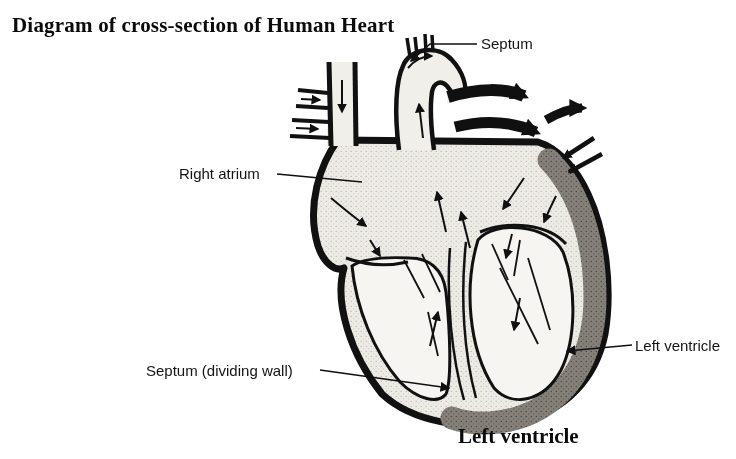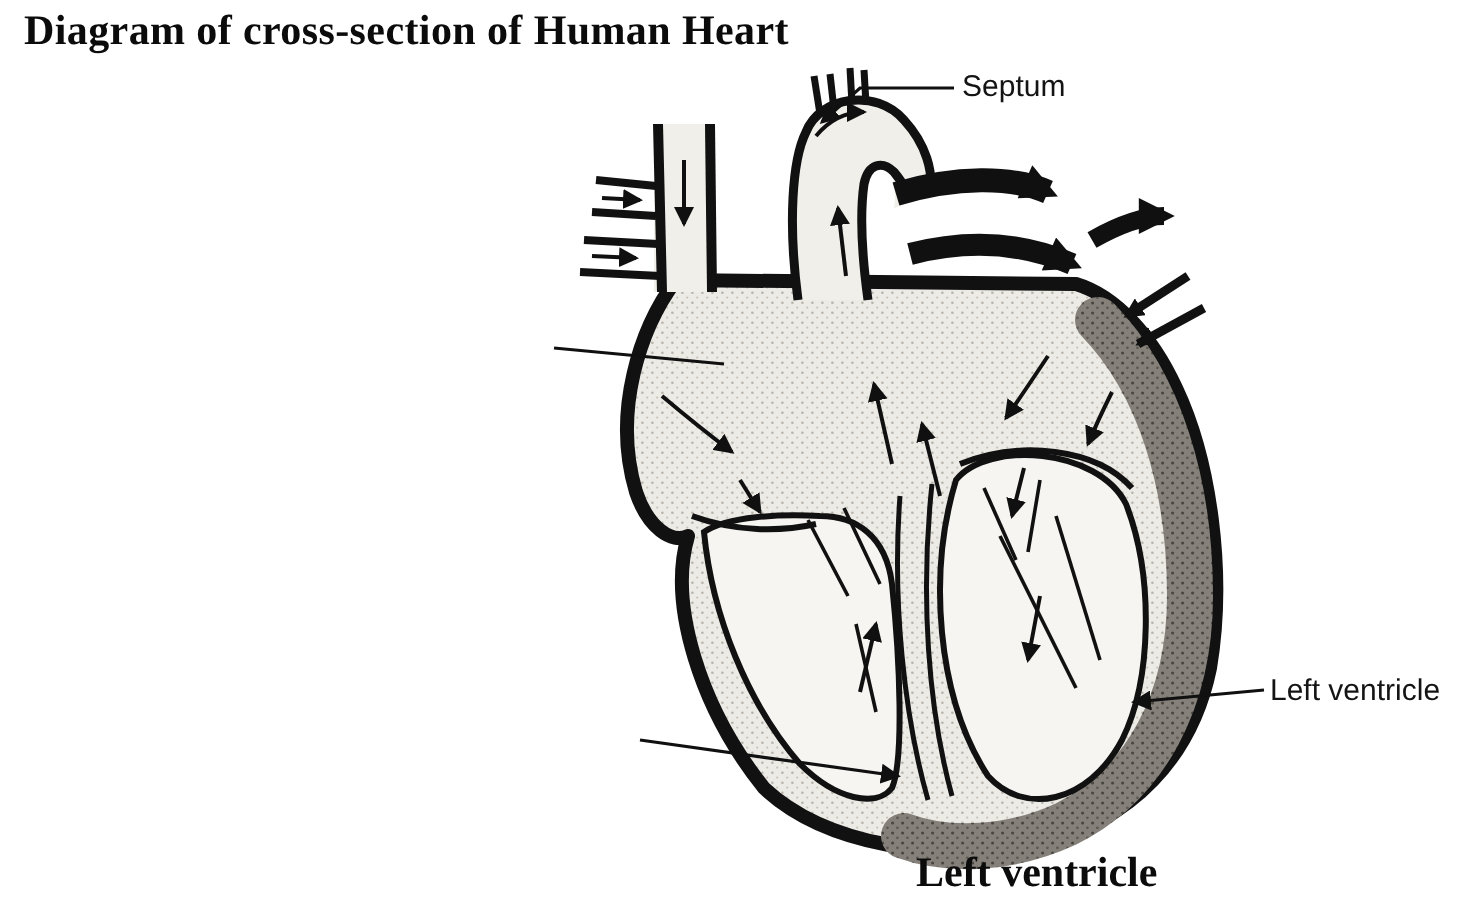--- a/index.html
+++ b/index.html
@@ -1,18 +1,18 @@
 <!DOCTYPE html>
 <html><head>
 <meta charset="utf-8">
 <style>
   html,body{margin:0;padding:0;background:#ffffff;}
   .page{position:relative;width:736px;height:459px;background:#ffffff;overflow:hidden;
         font-family:"Liberation Sans",sans-serif;color:#101010;}
-  .title{position:absolute;left:12px;top:3px;font-family:"Liberation Serif",serif;
+  .title{position:absolute;left:12px;top:13px;font-family:"Liberation Serif",serif;
          font-weight:700;font-size:21px;letter-spacing:.2px;color:#0b0b0b;}
   .caption{position:absolute;left:458px;top:424px;font-family:"Liberation Serif",serif;
            font-weight:600;font-size:21px;color:#0b0b0b;}
   .label{position:absolute;font-size:15px;color:#141414;white-space:nowrap;}
   .lbl-aorta{left:481px;top:35px;}
   .lbl-ra{left:179px;top:165px;}
   .lbl-lv{left:635px;top:337px;}
   .lbl-septum{left:146px;top:362px;}
   svg.diagram{position:absolute;left:0;top:0;}
 </style>
@@ -135,17 +135,19 @@
 
     <g stroke="#101010" stroke-width="1.6" fill="none">
       <path d="M277 174 L362 182"></path>
       <path d="M477 44 L430 44 L411 61" marker-end="url(#ah)"></path>
       <path d="M632 345 L567 351" marker-end="url(#ah)"></path>
       <path d="M320 370 L449 388" marker-end="url(#ah)"></path>
     </g>
   </svg>
 
   <div class="label lbl-aorta">Septum</div>
+  <div class="label lbl-ra">Right atrium</div>
   <div class="label lbl-lv">Left ventricle</div>
+  <div class="label lbl-septum">Septum (dividing wall)</div>
 
   <div class="caption">Left ventricle</div>
 
 </div>
 
 </body></html>

